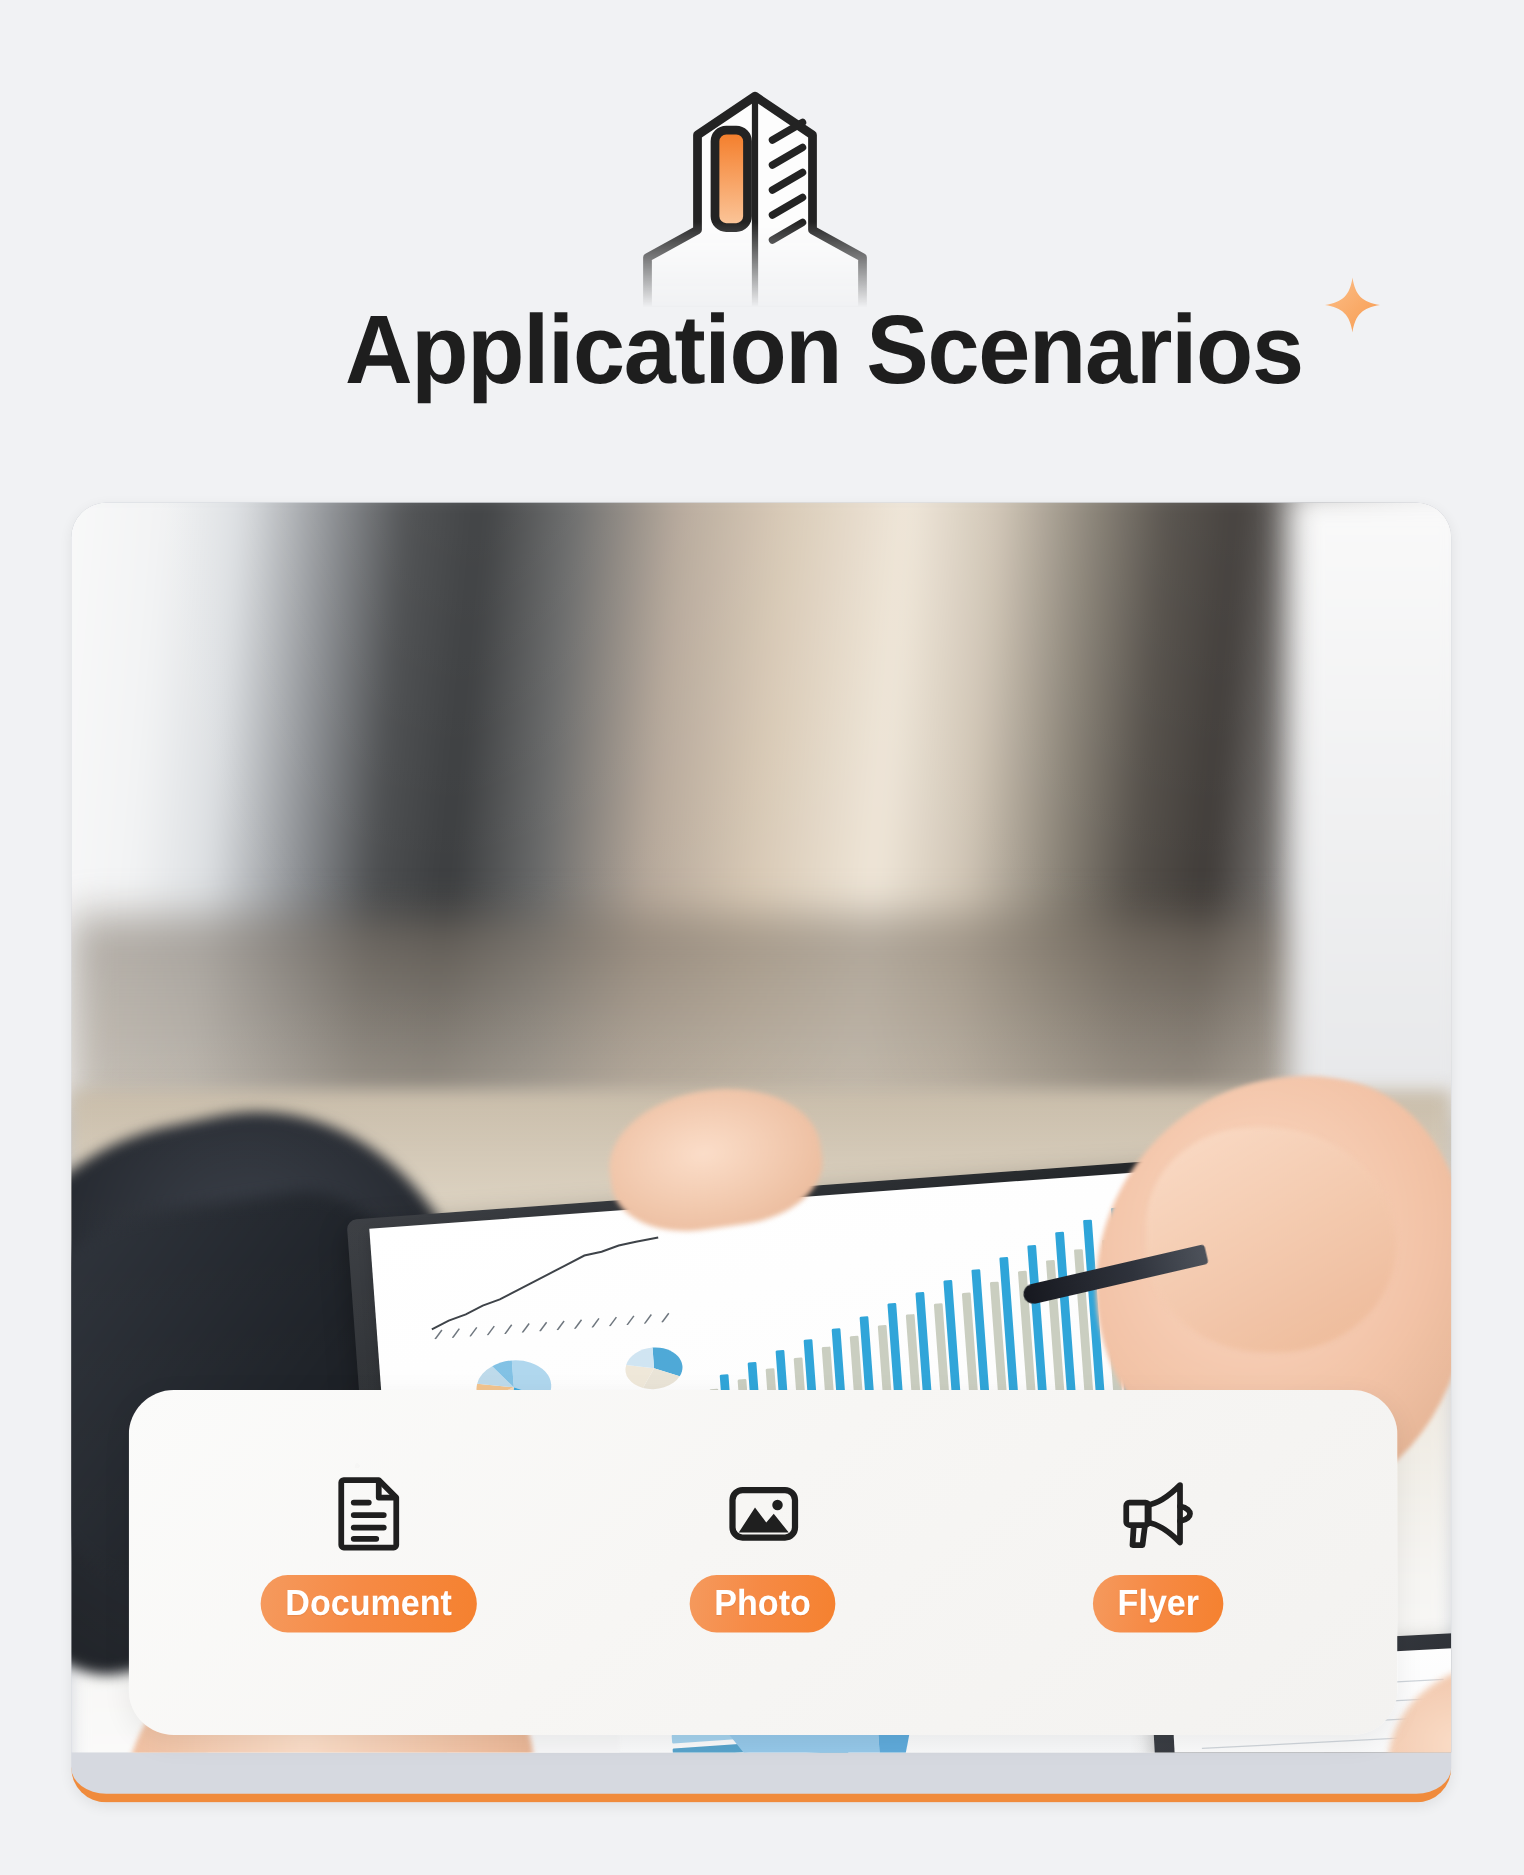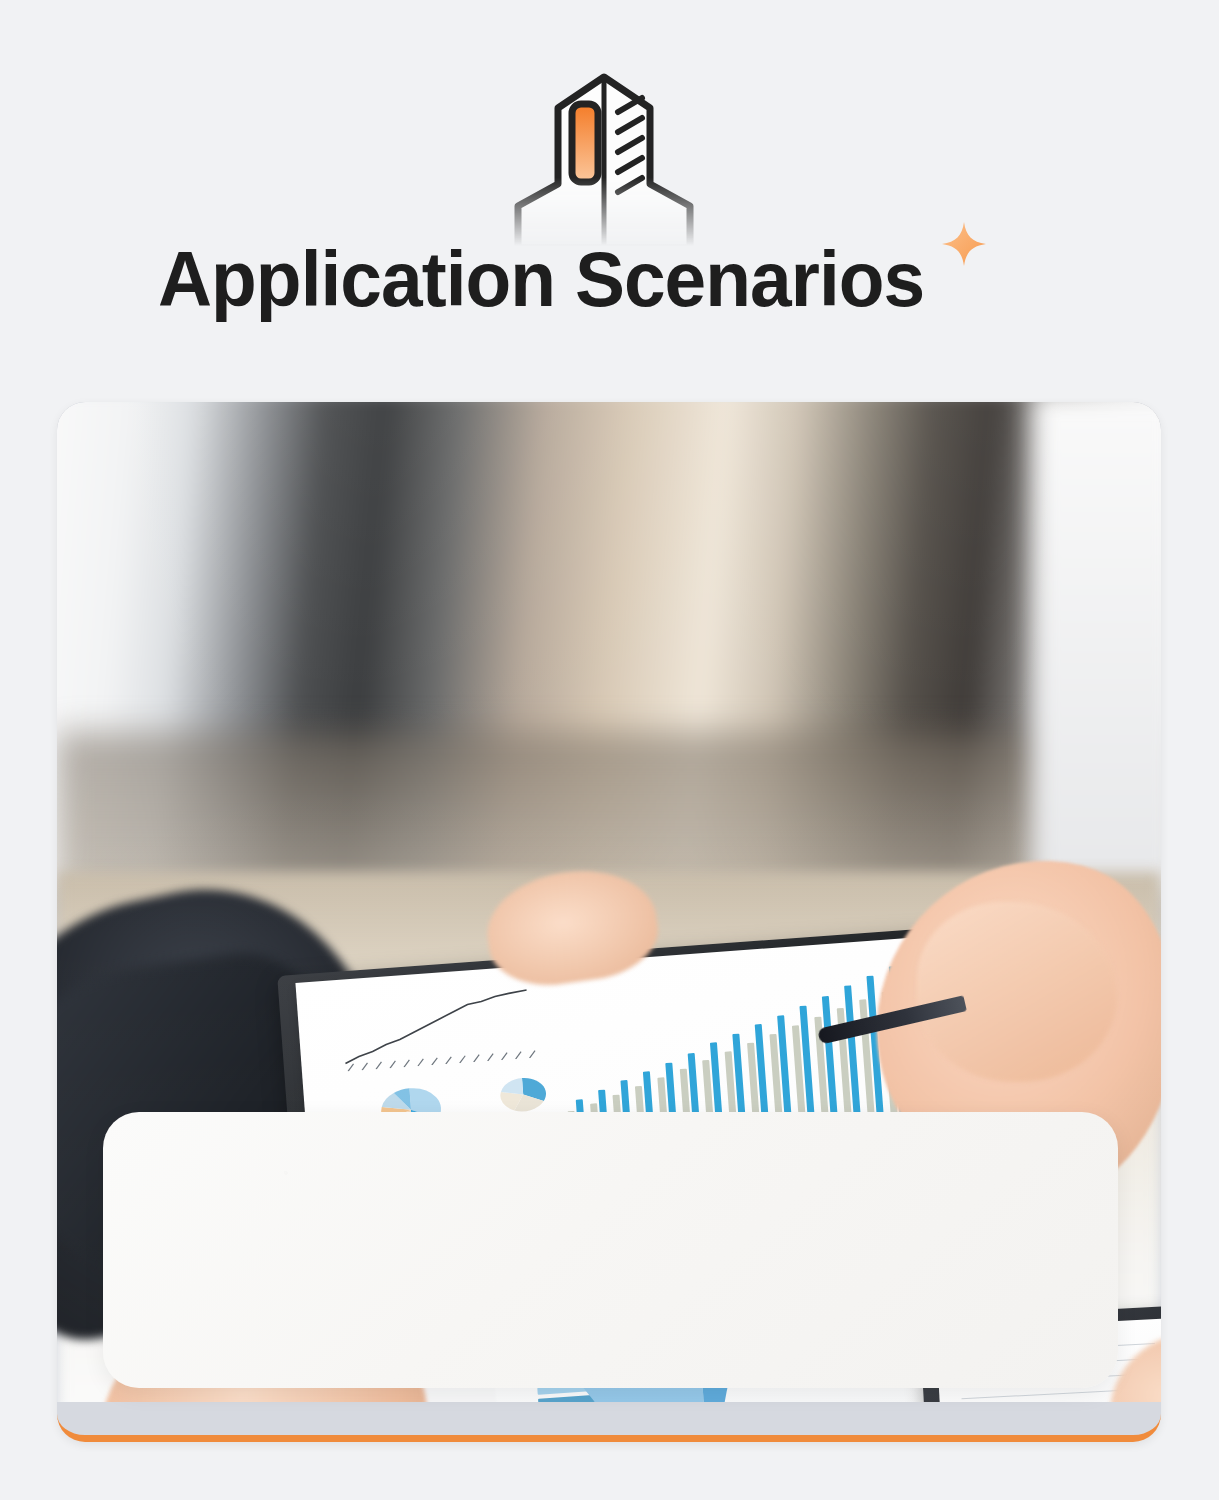--- a/index.html
+++ b/index.html
@@ -30,24 +30,24 @@
   .building-icon {
     position: absolute;
     left: 494px;
     top: 66px;
     width: 222px;
     height: 180px;
   }
 
   .title-row {
     position: absolute;
-    left: 12px;
+    left: 0;
     top: 236px;
     width: 1058px;
-    text-align: center;
+    text-align: right;
   }
 
   .title-inner {
     display: inline-block;
     position: relative;
     white-space: nowrap;
   }
 
   .page-title {
     font-family: "Liberation Sans Narrow", "Liberation Sans", sans-serif;
@@ -684,21 +684,57 @@
         </div>
       <div class="hand-br"></div>
 
       <div class="photo-sheen"></div>
     </div>
   </div>
 
   <div class="tag-card">
     <div class="tag-grid">
 
-
-
-
+      <div class="tag-item">
+        <div class="tag-icon">
+          <svg viewBox="0 0 64 64" width="64" height="64" xmlns="http://www.w3.org/2000/svg">
+            <path d="M12 6 h28 l14 14 v38 a2 2 0 0 1 -2 2 h-40 a2 2 0 0 1 -2 -2 v-50 a2 2 0 0 1 2 -2 z" fill="none" stroke="#1f1f1f" stroke-width="4.6" stroke-linejoin="round"></path>
+            <path d="M40 6 v14 h14" fill="none" stroke="#1f1f1f" stroke-width="4.6" stroke-linejoin="round"></path>
+            <g stroke="#1f1f1f" stroke-width="4.6" stroke-linecap="round">
+              <line x1="20" y1="24" x2="32" y2="24"></line>
+              <line x1="20" y1="34" x2="44" y2="34"></line>
+              <line x1="20" y1="44" x2="44" y2="44"></line>
+              <line x1="20" y1="53" x2="38" y2="53"></line>
+            </g>
+          </svg>
+        </div>
+        <div class="tag-pill">Document</div>
+      </div>
+
+
+      <div class="tag-item">
+        <div class="tag-icon">
+          <svg viewBox="0 0 64 64" width="64" height="64" xmlns="http://www.w3.org/2000/svg">
+            <rect x="7" y="14" width="50" height="38" rx="8" fill="none" stroke="#1f1f1f" stroke-width="5"></rect>
+            <circle cx="43" cy="26" r="4.2" fill="#1f1f1f"></circle>
+            <path d="M12 48 L25 28 L34 40 L40 33 L52 48 Z" fill="#1f1f1f"></path>
+          </svg>
+        </div>
+        <div class="tag-pill">Photo</div>
+      </div>
+
+      <div class="tag-item">
+        <div class="tag-icon">
+          <svg viewBox="0 0 64 64" width="64" height="64" xmlns="http://www.w3.org/2000/svg">
+            <path d="M50 10 C40 20 32 25 24 26 L24 40 C32 41 40 46 50 56 Z" fill="none" stroke="#1f1f1f" stroke-width="4.6" stroke-linejoin="round"></path>
+            <rect x="7" y="24" width="18" height="18" rx="2.5" fill="none" stroke="#1f1f1f" stroke-width="4.6"></rect>
+            <path d="M50 27 C56 28 58 31 58 33 C58 35 56 38 50 39" fill="none" stroke="#1f1f1f" stroke-width="4.6" stroke-linecap="round"></path>
+            <path d="M13 42 L12 58 h8 l2 -16" fill="none" stroke="#1f1f1f" stroke-width="4.6" stroke-linejoin="round"></path>
+          </svg>
+        </div>
+        <div class="tag-pill">Flyer</div>
+      </div>
 
 
     </div>
   </div>
 
 </div>
 
 </body></html>

